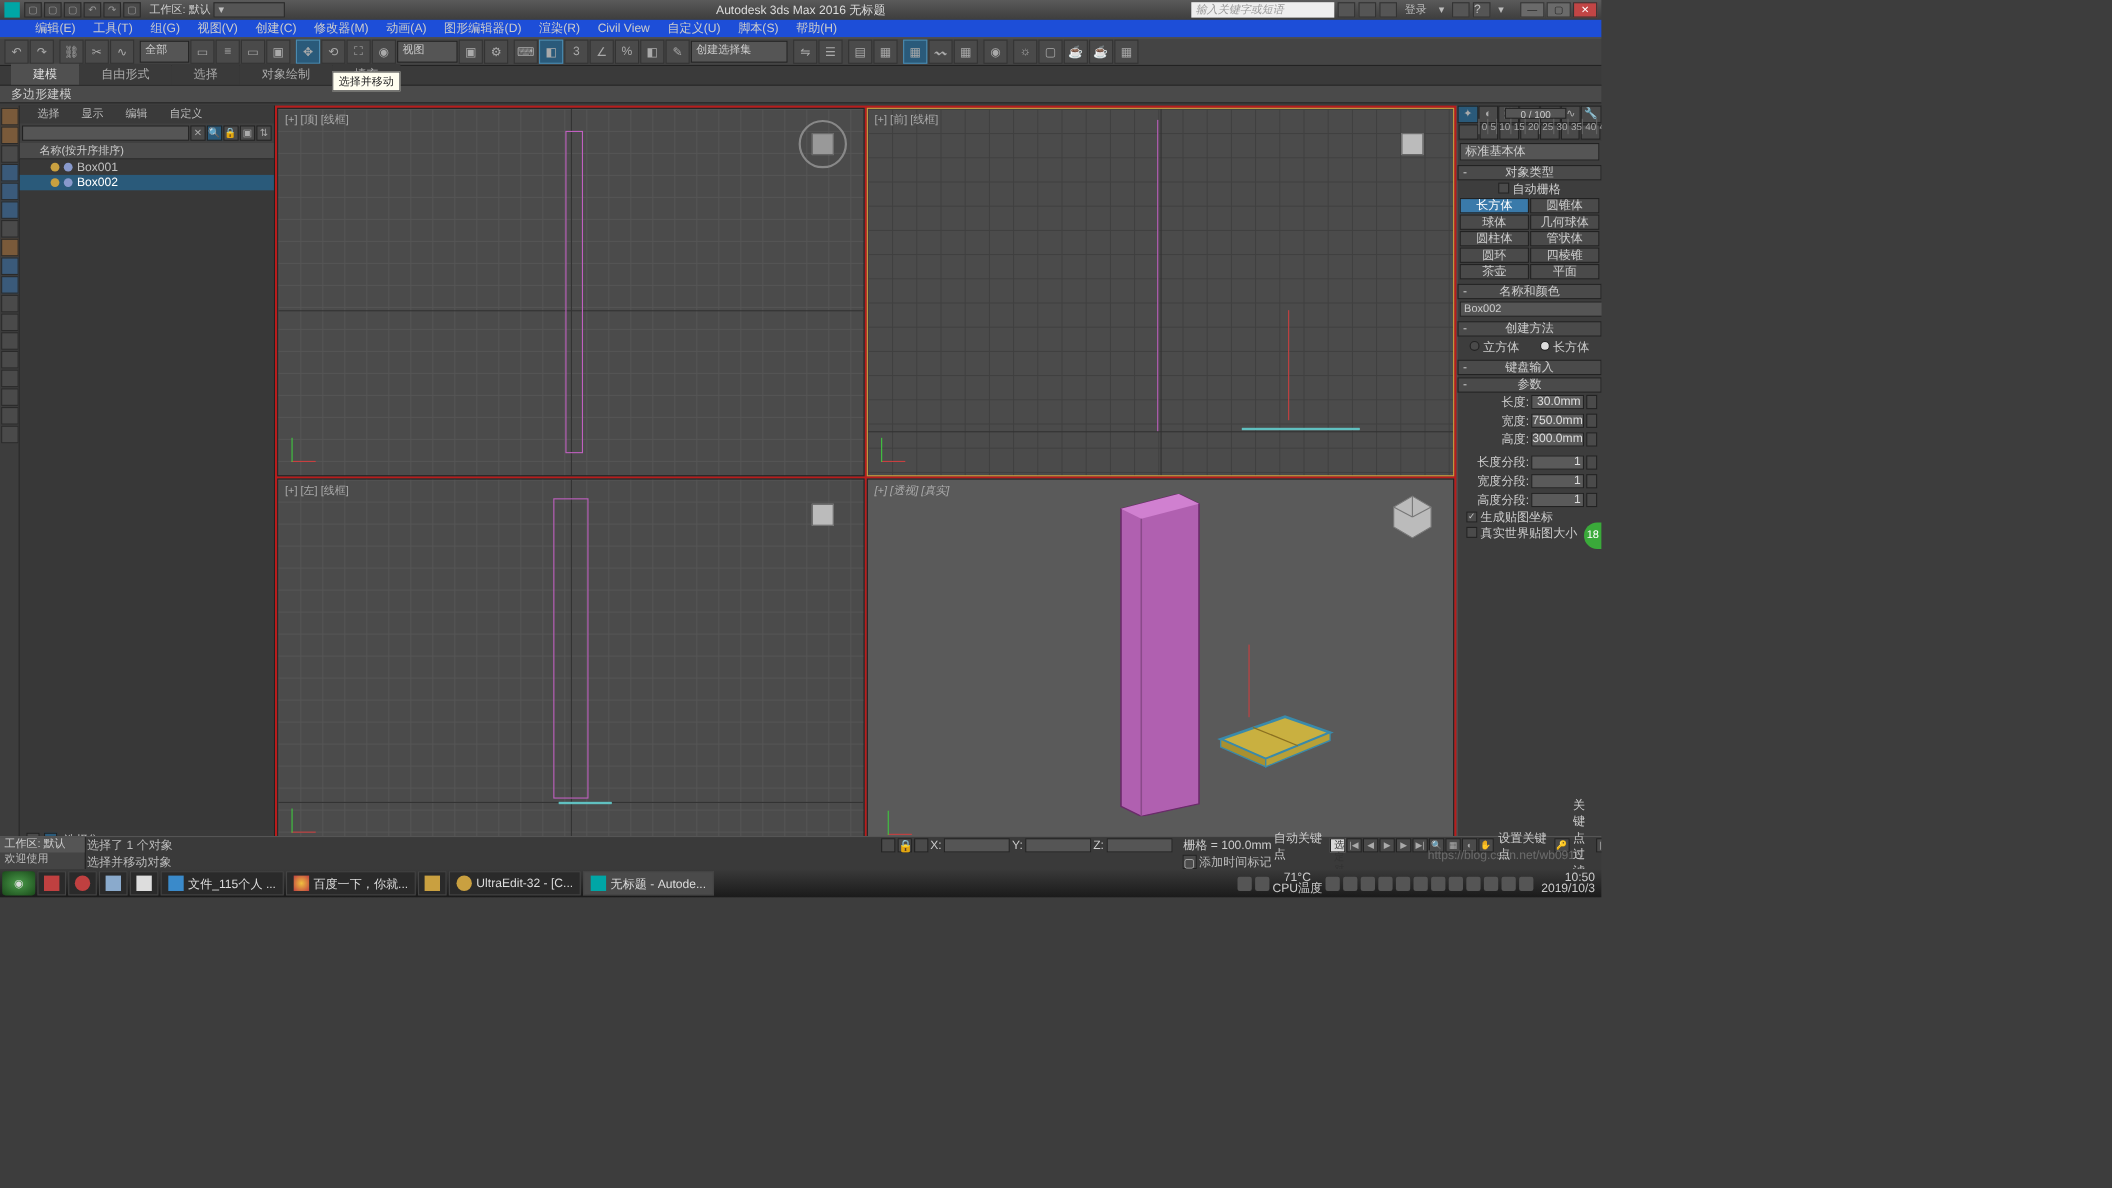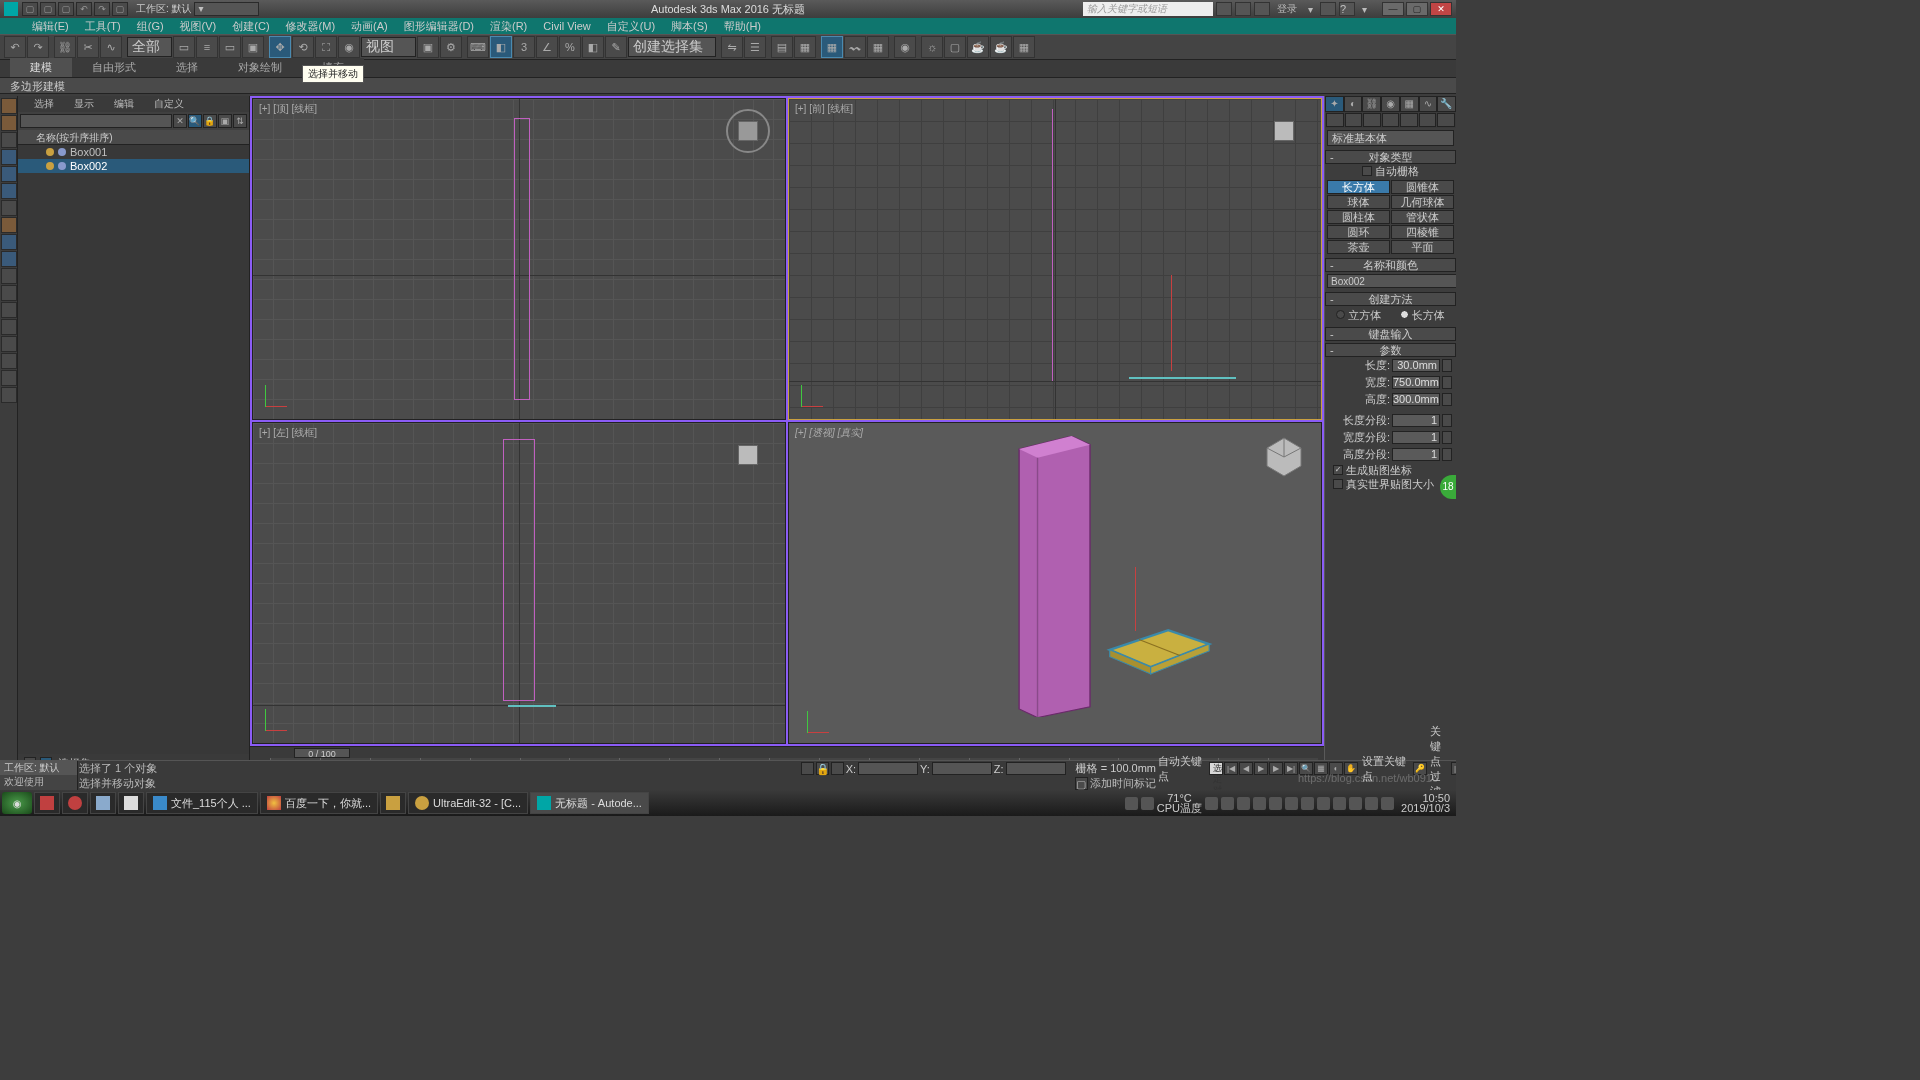--- a/index.html
+++ b/index.html
@@ -15,29 +15,29 @@
 .titlebar .title { position: absolute; left: 50%; transform: translateX(-50%); color: #ddd; font-size: 11px; }
 .titlebar .right { margin-left: auto; display: flex; align-items: center; gap: 3px; }
 .titlebar .search-box { width: 130px; height: 14px; background: #eee; color: #999; font-style: italic; font-size: 10px; padding-left: 4px; }
 .titlebar .user-btn { color: #bbb; padding: 0 4px; font-size: 10px; }
 .titlebar .winbtns { display: flex; gap: 2px; margin-left: 8px; }
 .titlebar .winbtn { width: 22px; height: 14px; background: #6a6a6a; border: 1px solid #333; display: flex; align-items: center; justify-content: center; font-size: 9px; color: #222; }
 .titlebar .winbtn.close { background: #c14545; color: #fff; }
 .titlebar .smallbtn { width: 16px; height: 14px; background: #555; border: 1px solid #333; }
 
 
-.menubar { height: 16px; background: #0f766e; display: flex; align-items: center; padding-left: 24px; gap: 0; }
+.menubar { height: 16px; background: #1d4ed8; display: flex; align-items: center; padding-left: 24px; gap: 0; }
 .menubar .mitem { padding: 0 8px; color: #ccc; font-size: 11px; line-height: 16px; cursor: default; }
 
 
 .maintb { height: 26px; background: #444; border-top: 1px solid #555; border-bottom: 1px solid #222; display: flex; align-items: center; padding: 0 4px; gap: 1px; }
 .maintb .tbtn { width: 22px; height: 22px; background: #4a4a4a; border: 1px solid #333; display: flex; align-items: center; justify-content: center; font-size: 11px; color: #aaa; }
 .maintb .tbtn.active { background: #2a5a7a; border-color: #4a8ab0; }
 .maintb .sep { width: 3px; }
-.maintb .dd { height: 20px; background: #555; border: 1px solid #222; color: #ccc; font-size: 14px; padding: 0 4px; }
+.maintb .dd { height: 20px; background: #555; border: 1px solid #222; color: #ccc; font-size: 10px; padding: 0 4px; }
 .maintb .dd.sm { width: 45px; }
 .maintb .dd.md { width: 55px; }
 .maintb .dd.lg { width: 88px; }
 
 
 .ribbon-tabs { height: 18px; background: #3a3a3a; display: flex; align-items: flex-end; padding-left: 10px; gap: 0; border-bottom: 1px solid #222; }
 .ribbon-tabs .rtab { padding: 2px 20px; color: #aaa; font-size: 11px; background: #3a3a3a; }
 .ribbon-tabs .rtab.on { background: #505050; color: #ddd; }
 .poly-bar { height: 16px; background: #4a4a4a; padding-left: 10px; color: #ccc; font-size: 11px; line-height: 16px; border-bottom: 1px solid #222; }
 
@@ -63,21 +63,21 @@
 .scene-exp .se-tb .sb.cl { background: #2a5a7a; }
 .scene-exp .se-hdr { height: 15px; background: #4a4a4a; padding-left: 18px; color: #ccc; font-size: 10px; line-height: 15px; border-bottom: 1px solid #222; }
 .scene-exp .se-list { flex: 1; background: #383838; }
 .scene-exp .se-row { height: 14px; display: flex; align-items: center; padding-left: 28px; gap: 4px; font-size: 10px; }
 .scene-exp .se-row .dot1 { width: 8px; height: 8px; border-radius: 50%; background: #c9a040; }
 .scene-exp .se-row .dot2 { width: 8px; height: 8px; border-radius: 50%; background: #8899cc; }
 .scene-exp .se-row.sel { background: #2a5a7a; color: #fff; }
 .scene-exp .se-foot { height: 18px; background: #3a3a3a; display: flex; align-items: center; padding-left: 6px; color: #bbb; font-size: 10px; }
 
 
-.vp-area { flex: 1; background: #8b5cf6; display: flex; flex-direction: column; position: relative; }
+.vp-area { flex: 1; background: #b91c1c; display: flex; flex-direction: row; position: relative; }
 .vp-grid { flex: 1; display: grid; grid-template-columns: 1fr 1fr; grid-template-rows: 1fr 1fr; gap: 2px; padding: 2px; }
 .viewport { background: #4b4b4b; border: 1px solid #222; position: relative; overflow: hidden; }
 .viewport.active { border: 1px solid #c9a040; }
 .viewport .vp-label { position: absolute; top: 3px; left: 6px; color: #aaa; font-size: 10px; z-index: 5; }
 .viewport .grid-bg { position: absolute; inset: 0; background-image:
   linear-gradient(#555 1px, transparent 1px),
   linear-gradient(90deg, #555 1px, transparent 1px);
   background-size: 20px 20px; }
 .viewport .grid-bg.dark { background-image:
   linear-gradient(#3f3f3f 1px, transparent 1px),

